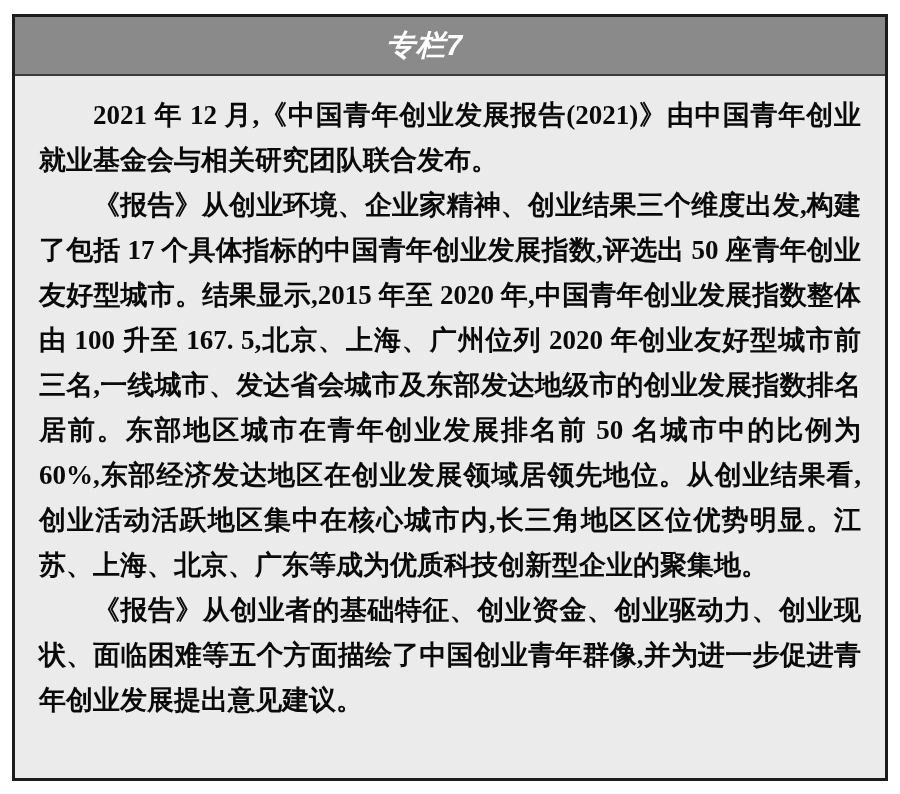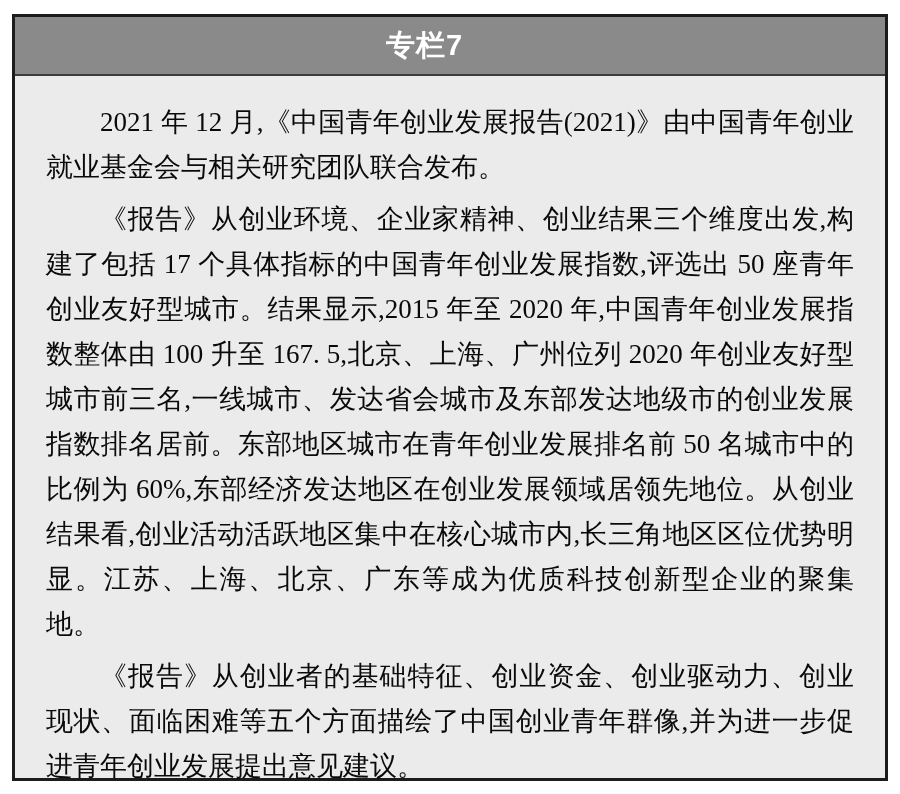--- a/index.html
+++ b/index.html
@@ -33,32 +33,34 @@
     align-items: center;
     justify-content: center;
     color: #ffffff;
     font-family: "Liberation Sans", "DejaVu Sans", sans-serif;
     font-weight: bold;
     font-size: 29px;
     letter-spacing: 1px;
   }
   .box-header .box-number {
     margin-right: 51px;
+    font-style: italic;
   }
   .box-body {
     flex: 1 1 auto;
     padding: 17px 24px 10px 24px;
     color: #0a0a0a;
     font-size: 27px;
     line-height: 45px;
     text-align: justify;
   }
   .box-body p {
     text-indent: 2em;
-    margin: 7px;
+    margin: 0;
+    font-weight: bold;
   }
 </style>
 </head>
 <body>
 
 <div class="report-box">
   <div class="box-header">
     <span class="box-number">专栏7</span>
   </div>
   <div class="box-body">

